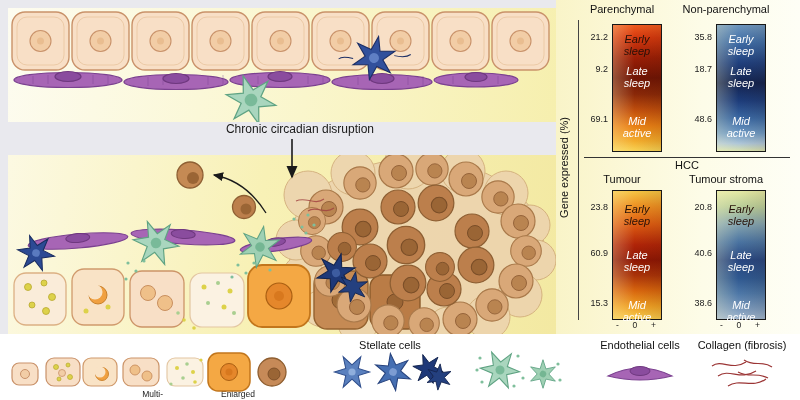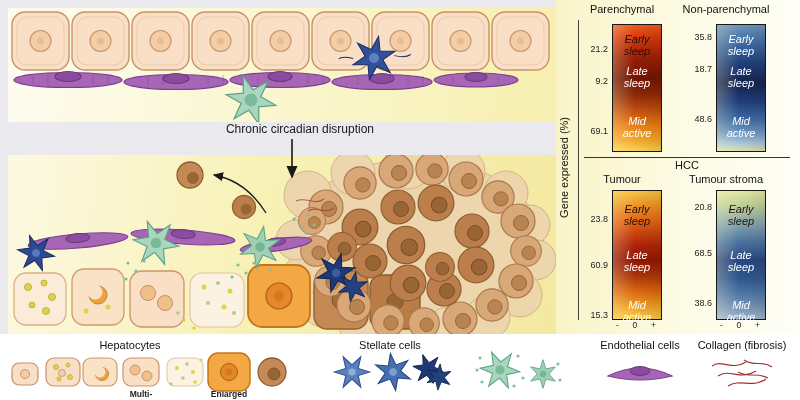--- a/index.html
+++ b/index.html
@@ -23,35 +23,35 @@
   .t-stroma{left:124px;top:173px;width:92px;}
   .vals{position:absolute;width:26px;}
   .vals span{position:absolute;right:2px;font-size:9px;color:#222;}
   .bar{position:absolute;width:48px;border:1px solid #181818;}
   .bar::after{content:"";position:absolute;inset:0;z-index:0;
     background:linear-gradient(90deg,rgba(255,250,200,.28),rgba(255,255,255,0) 45%,rgba(50,25,0,.10));}
   .bar span{position:absolute;left:0;width:100%;text-align:center;font-size:11px;font-style:italic;color:#fff;z-index:1;}
   .bar span.dk{color:#261008;}
   .sec-top{top:24px;height:126px;}
   .sec-bot{top:190px;height:128px;}
-  .v-col1{left:28px;margin-top:12px;}.b-col1{left:56px;}
+  .v-col1{left:28px;}.b-col1{left:56px;}
   .v-col2{left:132px;}.b-col2{left:160px;}
   .sec-top .lr0{top:8px;}.sec-top .lr1{top:40px;}.sec-top .lr2{top:90px;}
   .sec-bot .lr0{top:12px;}.sec-bot .lr1{top:58px;}.sec-bot .lr2{top:108px;}
   .g-par{background:linear-gradient(180deg,#ef5a1e 0%,#d4380e 10%,#9a1e06 26%,#6f1404 42%,#8a2808 55%,#c2500d 68%,#e97f15 80%,#f3ac2c 92%,#f8d355 100%);}
   .g-nonpar{background:linear-gradient(180deg,#6d95bd 0%,#3e6ca6 14%,#20407e 30%,#13234f 46%,#1d3c7a 60%,#3a68a3 74%,#6f9ac4 86%,#aec6d8 94%,#d9e2ae 100%);}
   .g-tum{background:linear-gradient(180deg,#f5c544 0%,#ee9022 12%,#dd5c12 26%,#b02408 42%,#8e1604 54%,#aa3309 66%,#d8660e 78%,#efa024 90%,#f7cb4e 100%);}
   .g-stroma{background:linear-gradient(180deg,#e4e9a4 0%,#bccf9a 12%,#84a4b0 26%,#4a73a1 40%,#284680 54%,#2f5890 68%,#4d77a7 80%,#7b9abd 92%,#9fb5cd 100%);}
   .hcc{position:absolute;left:28px;right:10px;top:157px;border-top:1px solid #333;text-align:center;font-size:11px;color:#111;padding-top:1px;}
   .scale{position:absolute;top:320px;width:48px;display:flex;justify-content:space-between;box-sizing:border-box;padding:0 4px;font-size:8.5px;color:#222;}
   .s-col1{left:56px;}.s-col2{left:160px;}
 
   .legend{position:absolute;left:0;top:334px;width:800px;height:66px;background:#ffffff;}
   .lg-label{position:absolute;top:5px;text-align:center;font-size:11px;color:#111;white-space:nowrap;}
-  .lg-sub{position:absolute;top:55px;text-align:center;font-size:8.5px;color:#222;font-weight:bold;}
+  .lg-sub{position:absolute;top:55px;text-align:right;font-size:8.5px;color:#222;}
   .legend-svg{position:absolute;left:0;top:0;}
 </style>
 </head>
 <body>
 
 <div class="figure">
 
   <div class="panel panel-top">
     <svg width="548" height="114" viewBox="0 0 548 114">
       <defs>
@@ -331,21 +331,21 @@
       <span class="lr2">15.3</span>
     </div>
     <div class="bar sec-bot b-col1 g-tum">
       <span class="lr0 dk">Early sleep</span>
       <span class="lr1">Late sleep</span>
       <span class="lr2">Mid active</span>
     </div>
 
     <div class="vals sec-bot v-col2">
       <span class="lr0">20.8</span>
-      <span class="lr1">68.5</span>
+      <span class="lr1">40.6</span>
       <span class="lr2">38.6</span>
     </div>
     <div class="bar sec-bot b-col2 g-stroma">
       <span class="lr0 dk">Early sleep</span>
       <span class="lr1">Late sleep</span>
       <span class="lr2">Mid active</span>
     </div>
 
     <div class="scale s-col1">
       <span>-</span>
@@ -353,21 +353,20 @@
       <span>+</span>
     </div>
     <div class="scale s-col2">
       <span>-</span>
       <span>0</span>
       <span>+</span>
     </div>
   </div>
 
   <div class="legend">
-    <div class="lg-label" style="left:55px;width:150px;">Hepatocytes</div>
     <div class="lg-label" style="left:330px;width:120px;">Stellate cells</div>
     <div class="lg-label" style="left:582px;width:116px;">Endothelial cells</div>
     <div class="lg-label" style="left:684px;width:116px;text-align:center;">Collagen (fibrosis)</div>
     <div class="lg-sub" style="left:119px;width:44px;">Multi-</div>
     <div class="lg-sub" style="left:203px;width:52px;">Enlarged</div>
 
     <svg class="legend-svg" width="800" height="66" viewBox="0 0 800 66">
       <defs>
         <polygon id="star6L" points="22,0 7.8,4.5 11,19 0,9 -11,19 -7.8,4.5 -22,0 -7.8,-4.5 -11,-19 0,-9 11,-19 7.8,-4.5"></polygon>
       </defs>

